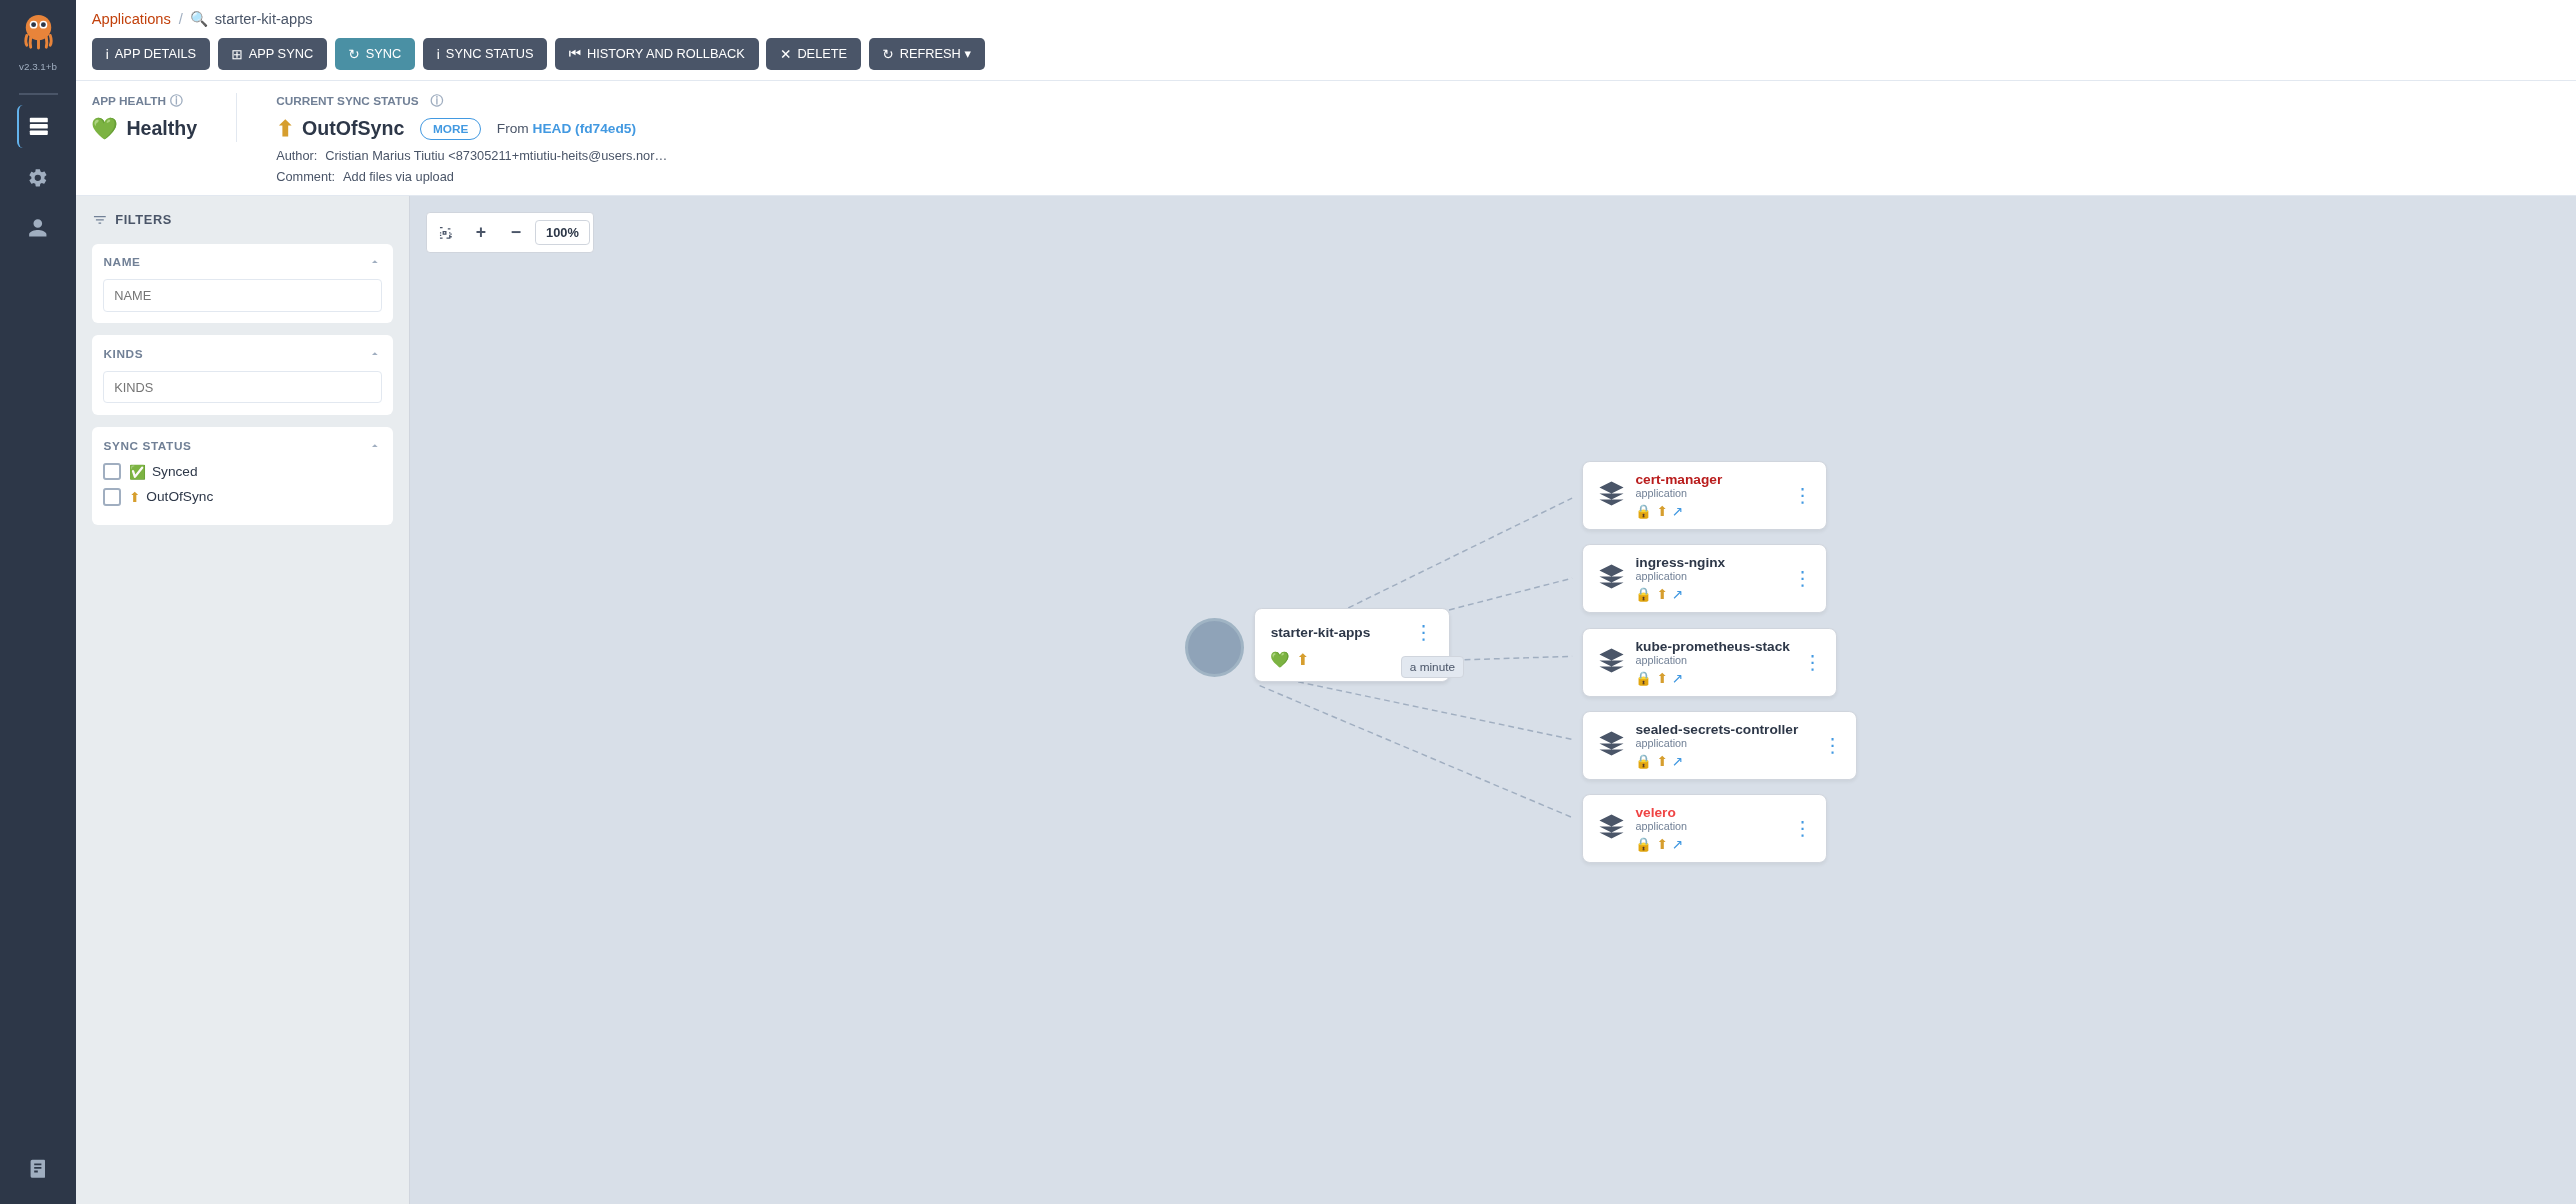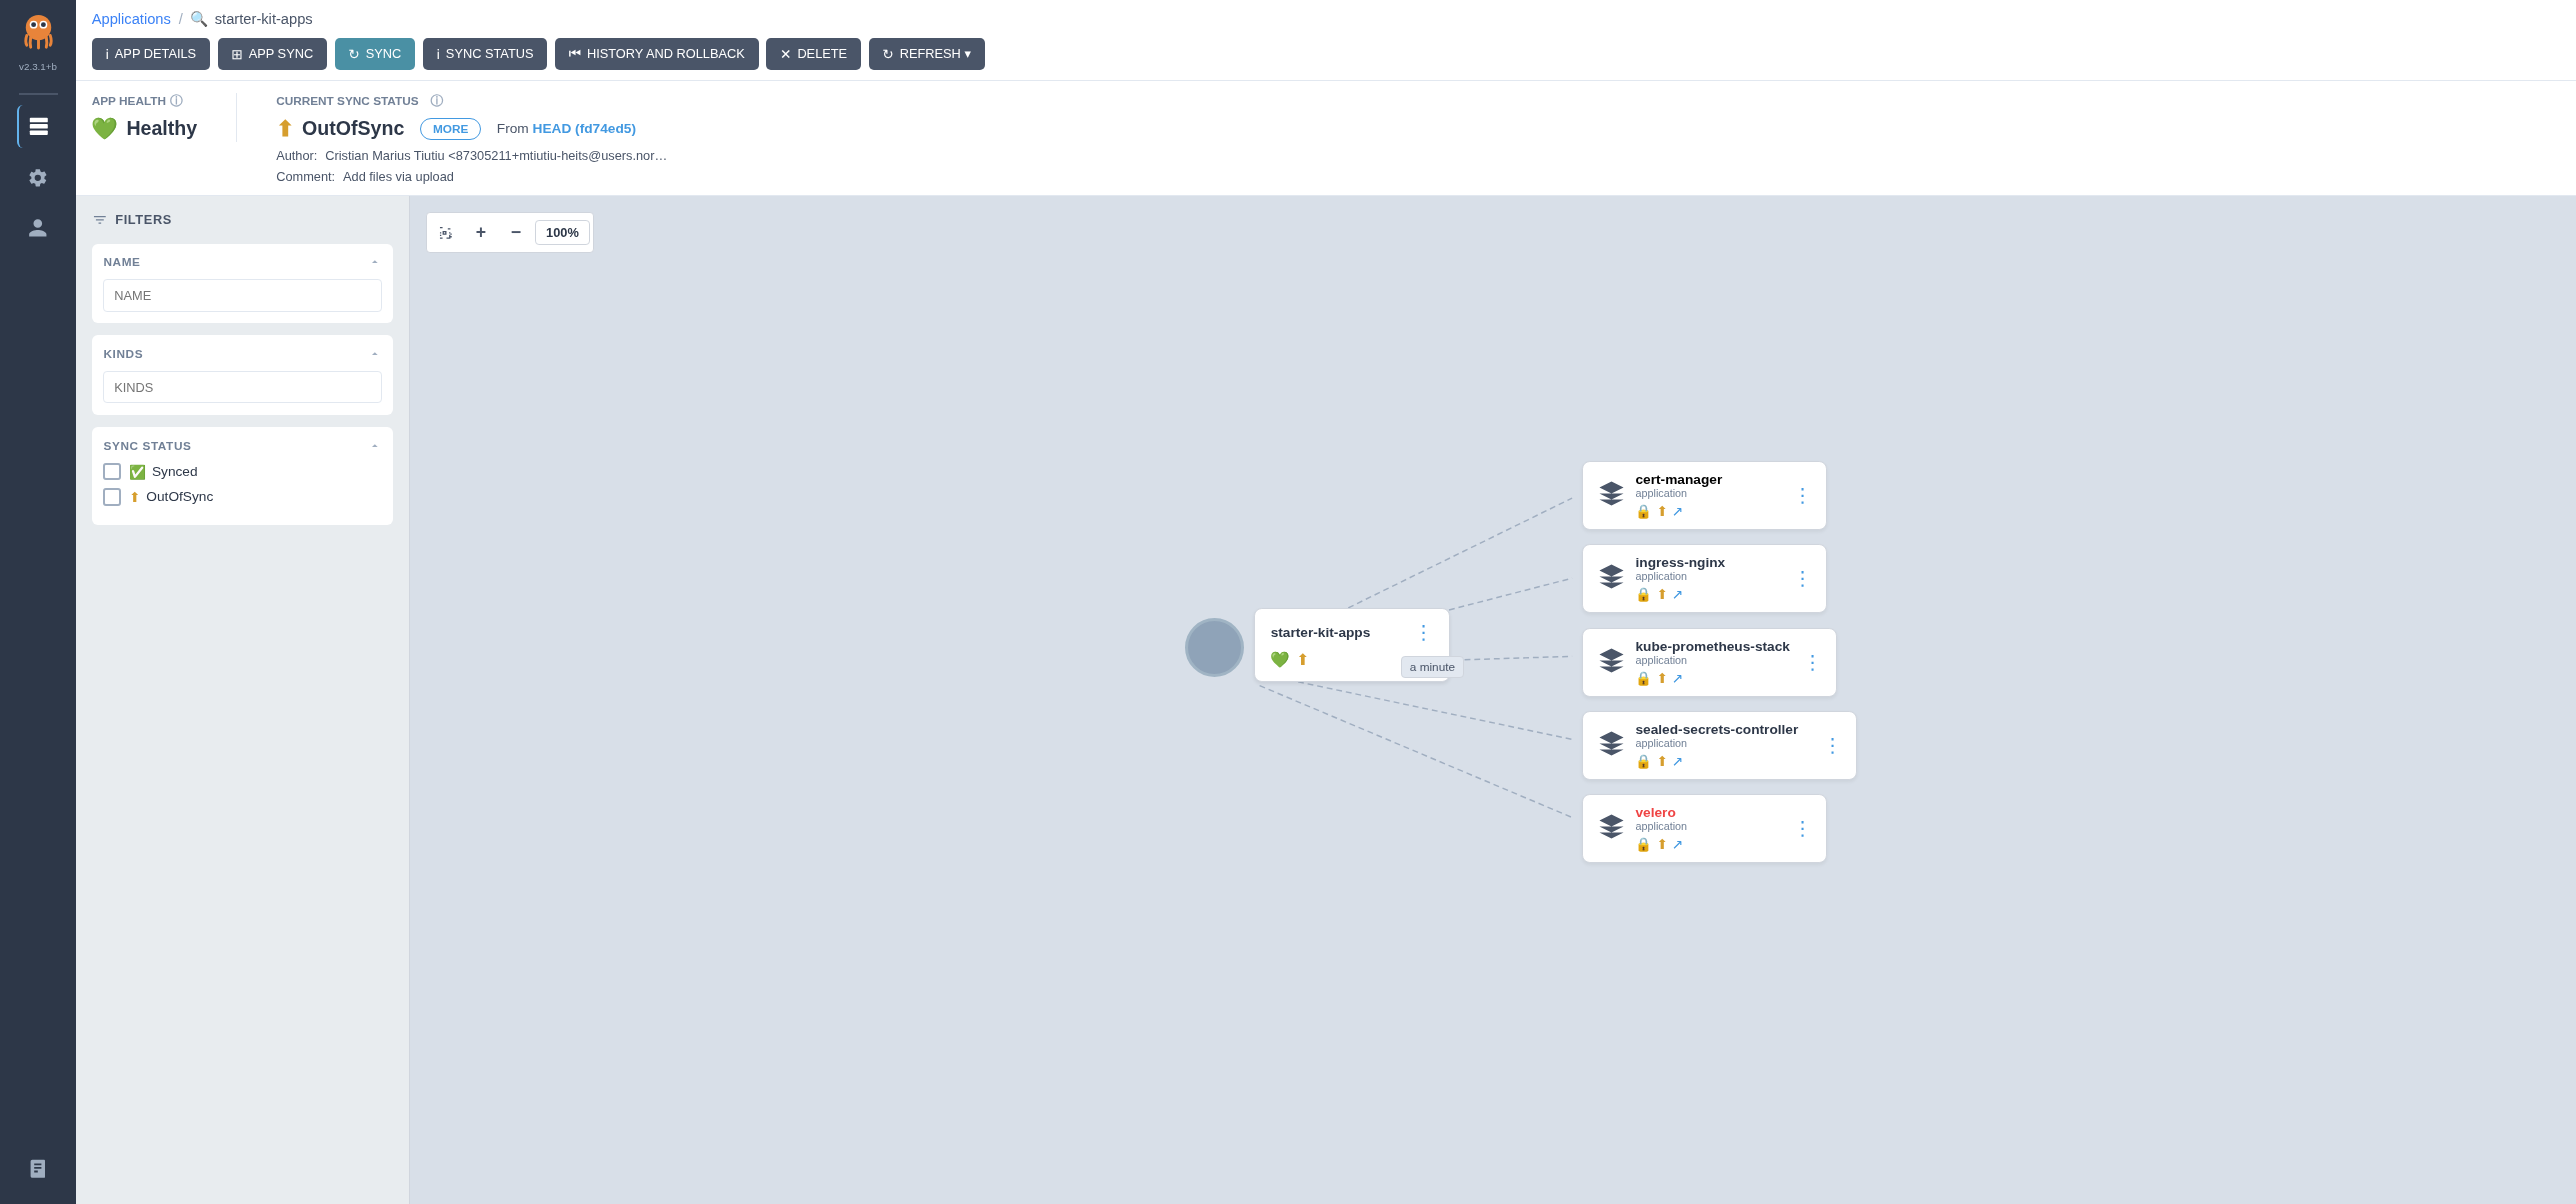--- a/index.html
+++ b/index.html
@@ -55,21 +55,21 @@
       border-bottom: 1px solid #e2e8f0;
       padding: 9.8px 15.7px;
     }
     .breadcrumb {
       display: flex;
       align-items: center;
       gap: 7.8px;
       margin-bottom: 9.8px;
     }
     .breadcrumb-link {
-      color: #3b82f6;
+      color: #c2410c;
       font-size: 14.7px;
       cursor: pointer;
       text-decoration: none;
     }
     .breadcrumb-sep { color: #a0aec0; font-size: 14.7px; }
     .breadcrumb-search {
       display: flex;
       align-items: center;
       gap: 5.9px;
       color: #4a5568;
@@ -535,21 +535,21 @@
 
       <div class="time-label" style="left: 991px; top: 460px;">a minute</div>
 
       <div style="position:absolute; left:1172px; top:265px; background:white; border:1.5px solid #d0d5dd; border-radius:7.8px; padding:9.8px 13.7px; min-width:245px; display:flex; align-items:center; gap:9.8px; box-shadow:0 2px 3.9px rgba(0,0,0,0.06);">
         <div style="color:#4a5568;">
           <svg width="29" height="29" viewBox="0 0 24 24" fill="currentColor">
             <path d="M12 2L2 7l10 5 10-5-10-5zM2 17l10 5 10-5M2 12l10 5 10-5"></path>
           </svg>
         </div>
         <div style="flex:1;">
-          <div style="font-size:13.7px; font-weight:600; color:#000000;">cert-manager</div>
+          <div style="font-size:13.7px; font-weight:600; color:#b91c1c;">cert-manager</div>
           <div style="font-size:10.8px; color:#718096;">application</div>
           <div style="display:flex; gap:3.9px; margin-top:3.9px;">
             <span style="color:#d69e2e; font-size:13.7px;">🔒</span>
             <span style="color:#d69e2e; font-size:13.7px;">⬆</span>
             <span style="color:#4299e1; font-size:13.7px;">↗</span>
           </div>
         </div>
         <span style="color:#4299e1; font-size:19.6px; cursor:pointer;">⋮</span>
       </div>
 

